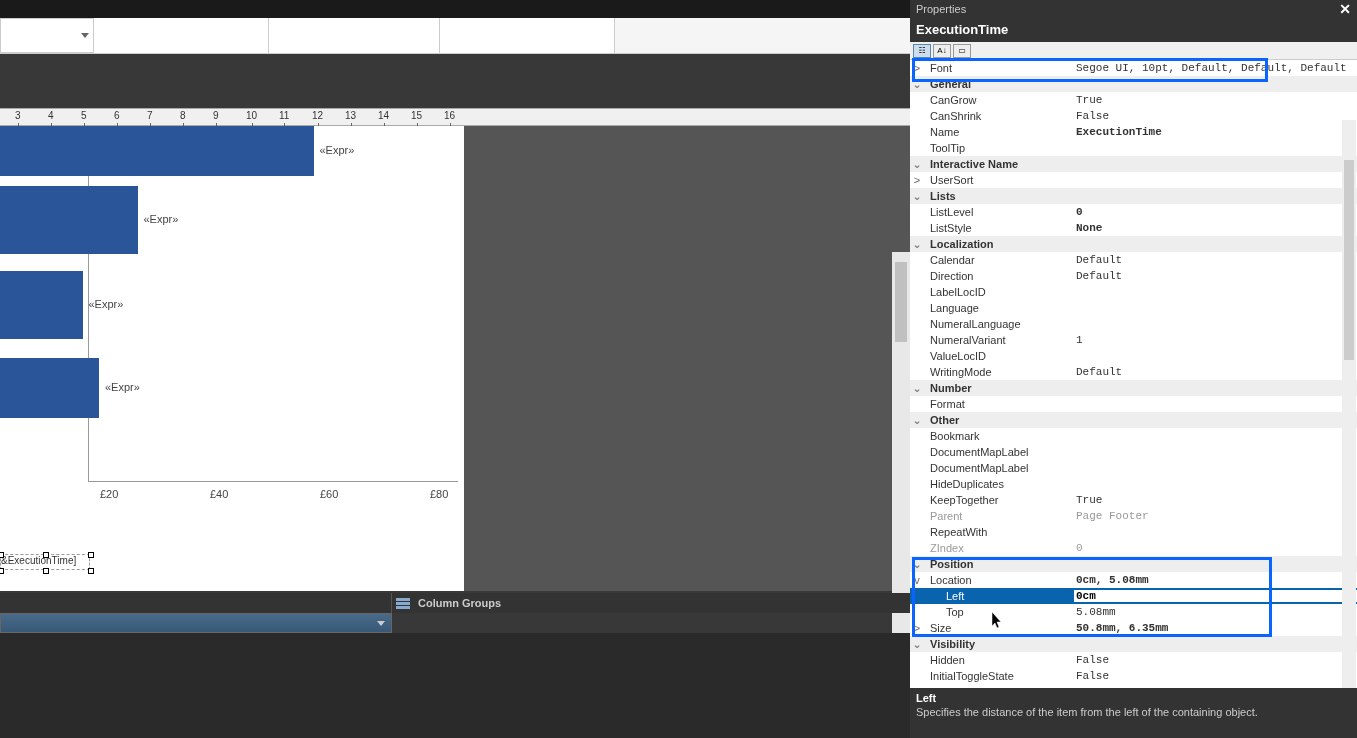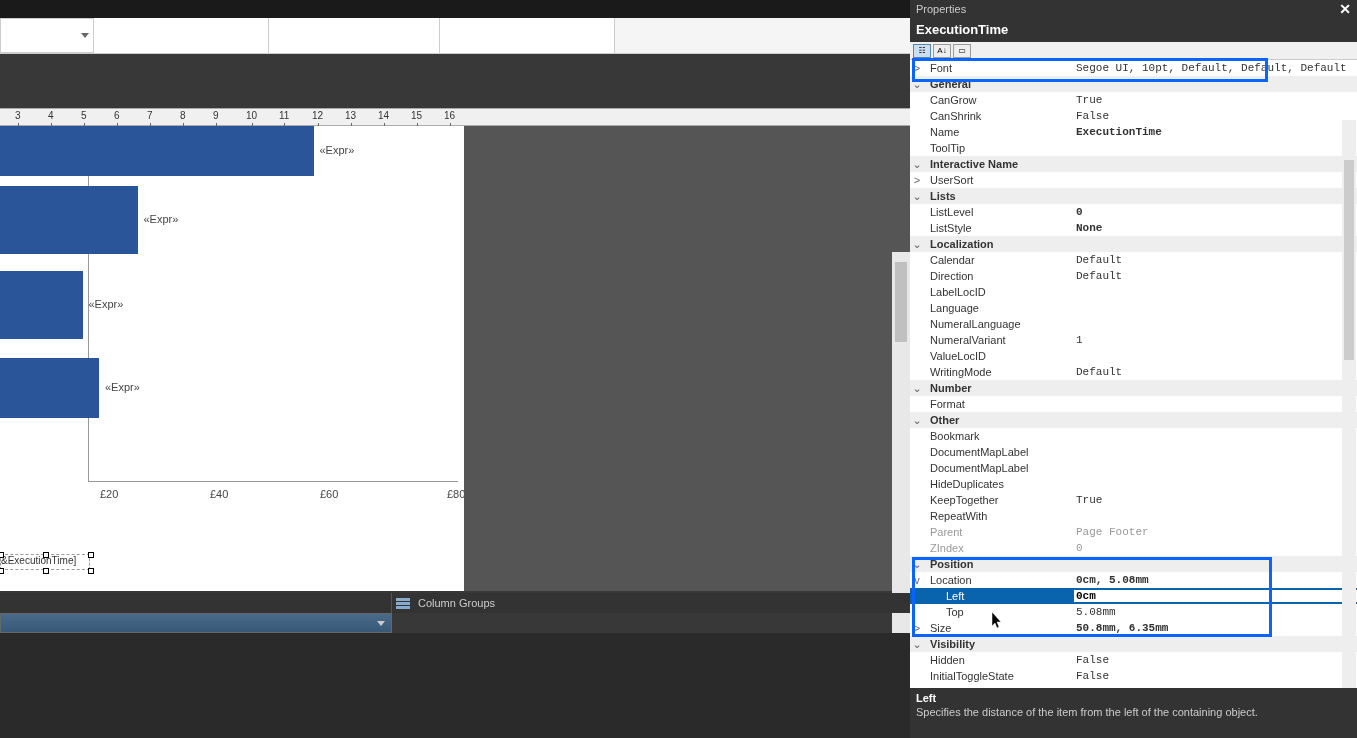--- a/index.html
+++ b/index.html
@@ -44,21 +44,21 @@
 .xlabel { position: absolute; top: 362px; font-size: 11px; color: #444; }
 
 
 .exec-box { position: absolute; left: 0; top: 428px; width: 90px; height: 16px; border: 1px dashed #999; font-size: 10px; color: #333; background:#fff; white-space: nowrap; overflow: visible; }
 .handle { position: absolute; width: 6px; height: 6px; background: #fff; border: 1px solid #000; }
 
 
 .colgroups { position: absolute; top: 575px; left: 0; right: 0; height: 20px; background: #333; display: flex; align-items: center; }
 .cg-left { width: 392px; height: 20px; border-right: 1px solid #555; }
 .cg-icon { width: 18px; height: 16px; display: inline-flex; align-items: center; justify-content: center; margin-left: 2px; }
-.cg-label { color: #ccc; font-size: 11px; margin-left: 6px; }
+.cg-label { color: #ccc; font-size: 11px; margin-left: 6px; font-weight: bold; }
 
 
 .dd-left { position: absolute; top: 595px; left: 0; width: 392px; height: 20px; background: linear-gradient(#4a6a8a,#385878); border: 1px solid #666; }
 .dd-left::after { content:''; position:absolute; right:6px; top:7px; border-left:4px solid transparent; border-right:4px solid transparent; border-top:5px solid #ccc; }
 .dark-panel-below { position: absolute; top: 615px; left: 0; width: 910px; bottom: 0; background: #2a2a2a; }
 
 
 .props { position: absolute; right: 0; top: 0; width: 447px; height: 738px; background: #fde047; display: flex; flex-direction: column; }
 .props-header { background: #333; color: #ccc; font-size: 11px; padding: 3px 6px; display: flex; justify-content: space-between; align-items: center; height: 18px; }
 .props-close { color: #fff; font-size: 14px; font-weight: bold; cursor: pointer; }
@@ -141,21 +141,21 @@
           <div class="exprlbl" style="left: 143.5px; top: 87px;">«Expr»</div>
           <div class="bar" style="left: 0px; top: 145px; width: 82.5px; height: 68px;"></div>
           <div class="exprlbl" style="left: 88.5px; top: 172px;">«Expr»</div>
           <div class="bar" style="left: 0px; top: 232px; width: 99px; height: 60px;"></div>
           <div class="exprlbl" style="left: 105px; top: 255px;">«Expr»</div>
         </div>
       <div id="xlabels">
           <div class="xlabel" style="left: 100px;">£20</div>
           <div class="xlabel" style="left: 210px;">£40</div>
           <div class="xlabel" style="left: 320px;">£60</div>
-          <div class="xlabel" style="left: 447px;">£80</div>
+          <div class="xlabel" style="left: 430px;">£80</div>
         </div>
       <div class="exec-box">
         <span>&amp;ExecutionTime]</span>
         <div class="handle" style="left:-3px; top:-3px;"></div>
         <div class="handle" style="left:42px; top:-3px;"></div>
         <div class="handle" style="left:87px; top:-3px;"></div>
         <div class="handle" style="left:-3px; top:13px;"></div>
         <div class="handle" style="left:42px; top:13px;"></div>
         <div class="handle" style="left:87px; top:13px;"></div>
       </div>
@@ -329,29 +329,29 @@
       <div class="prop-row">
         <div class="expand"></div>
         <div class="label indent1">HideDuplicates</div>
         <div class="value"></div>
       </div>
       <div class="prop-row">
         <div class="expand"></div>
         <div class="label indent1">KeepTogether</div>
         <div class="value">True</div>
       </div>
-      <div class="prop-row">
-        <div class="expand"></div>
-        <div class="label indent1">RepeatWith</div>
-        <div class="value"></div>
-      </div>
       <div class="prop-row disabled">
         <div class="expand"></div>
         <div class="label indent1">Parent</div>
         <div class="value">Page Footer</div>
+      </div>
+      <div class="prop-row">
+        <div class="expand"></div>
+        <div class="label indent1">RepeatWith</div>
+        <div class="value"></div>
       </div>
       <div class="prop-row disabled">
         <div class="expand"></div>
         <div class="label indent1">ZIndex</div>
         <div class="value">0</div>
       </div>
       <div class="prop-row cat">
         <div class="expand">⌄</div>
         <div class="label indent1">Position</div>
         <div class="value"></div>

